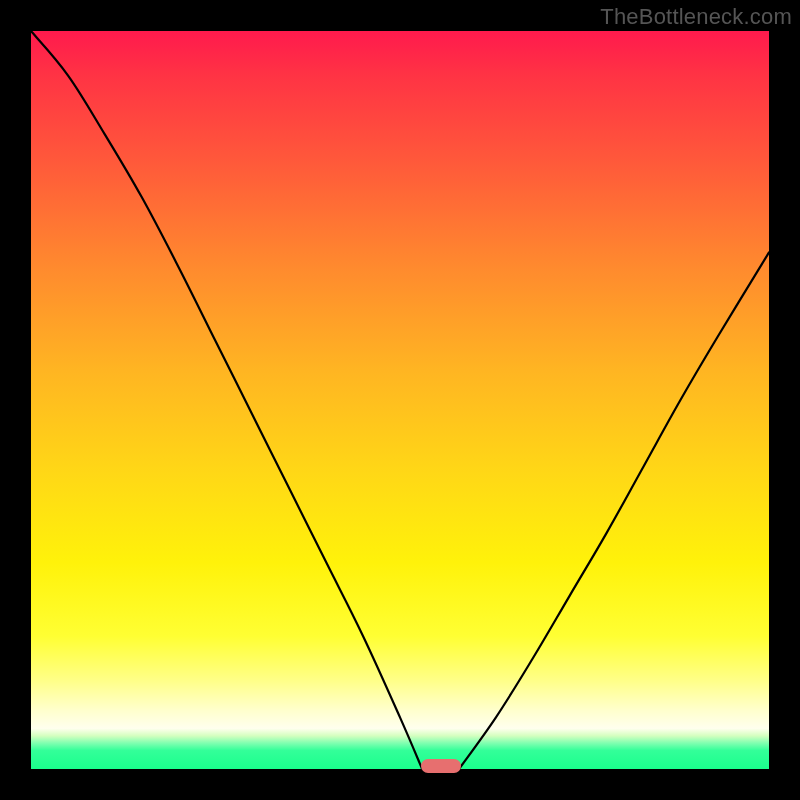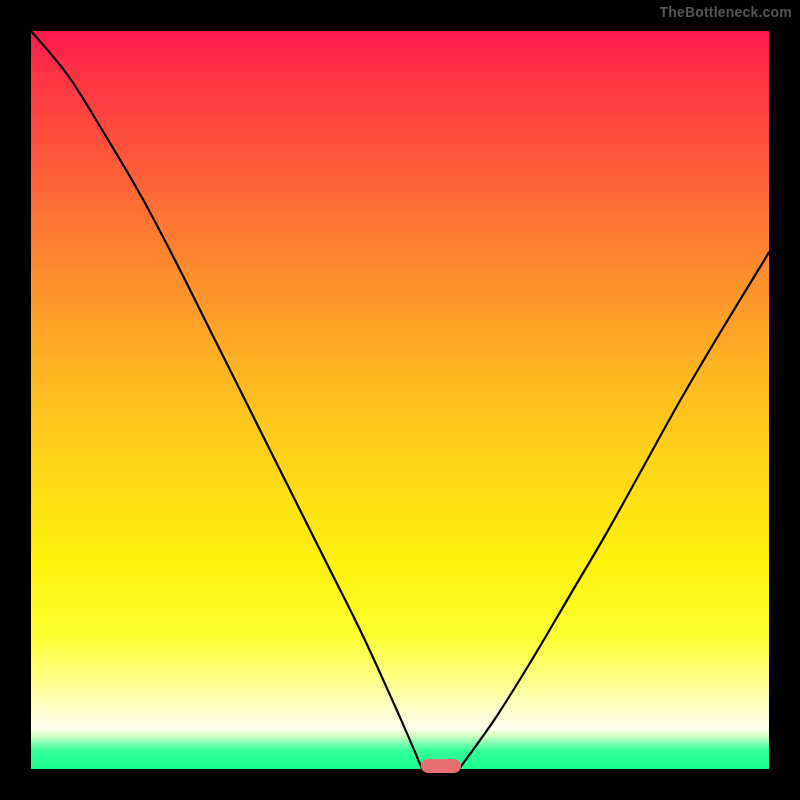--- a/index.html
+++ b/index.html
@@ -33,22 +33,22 @@
       #7fffb0 96.5%,
       #33ff99 97.5%,
       #1aff8c 100%
     );
   }
   .watermark {
     position: absolute;
     top: 4px;
     right: 8px;
     color: #555;
-    font-size: 14px;
-    font-weight: 700;
+    font-size: 22px;
+    font-weight: 400;
     letter-spacing: 0.2px;
     z-index: 10;
   }
   svg.curve {
     position: absolute;
     left: 0;
     top: 0;
     width: 738px;
     height: 738px;
   }

